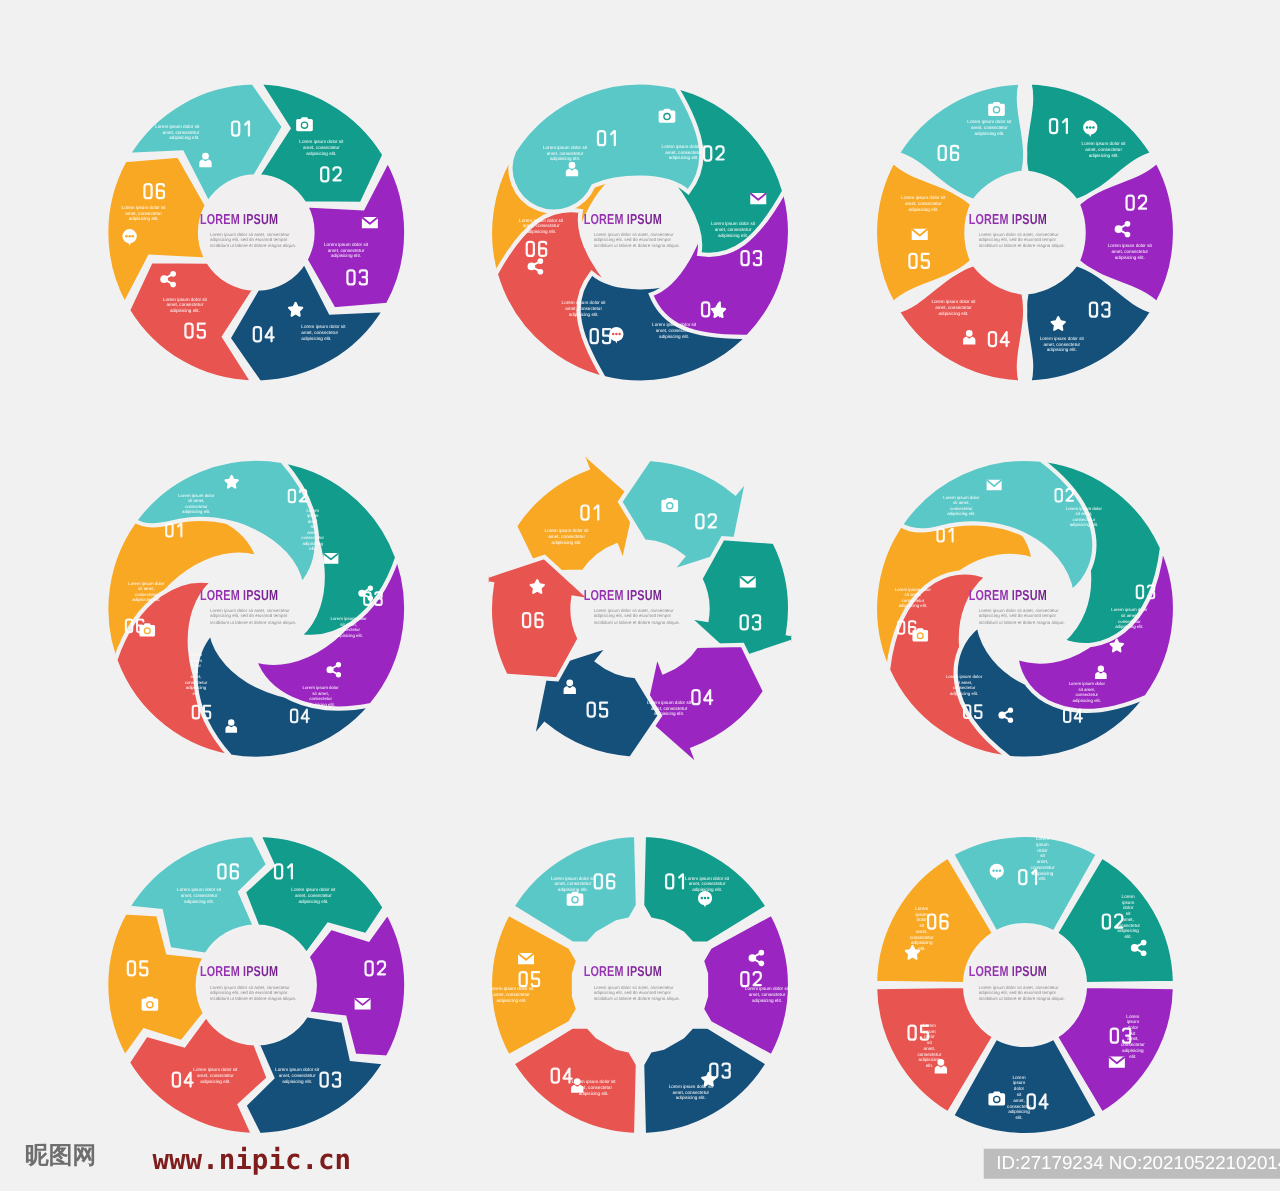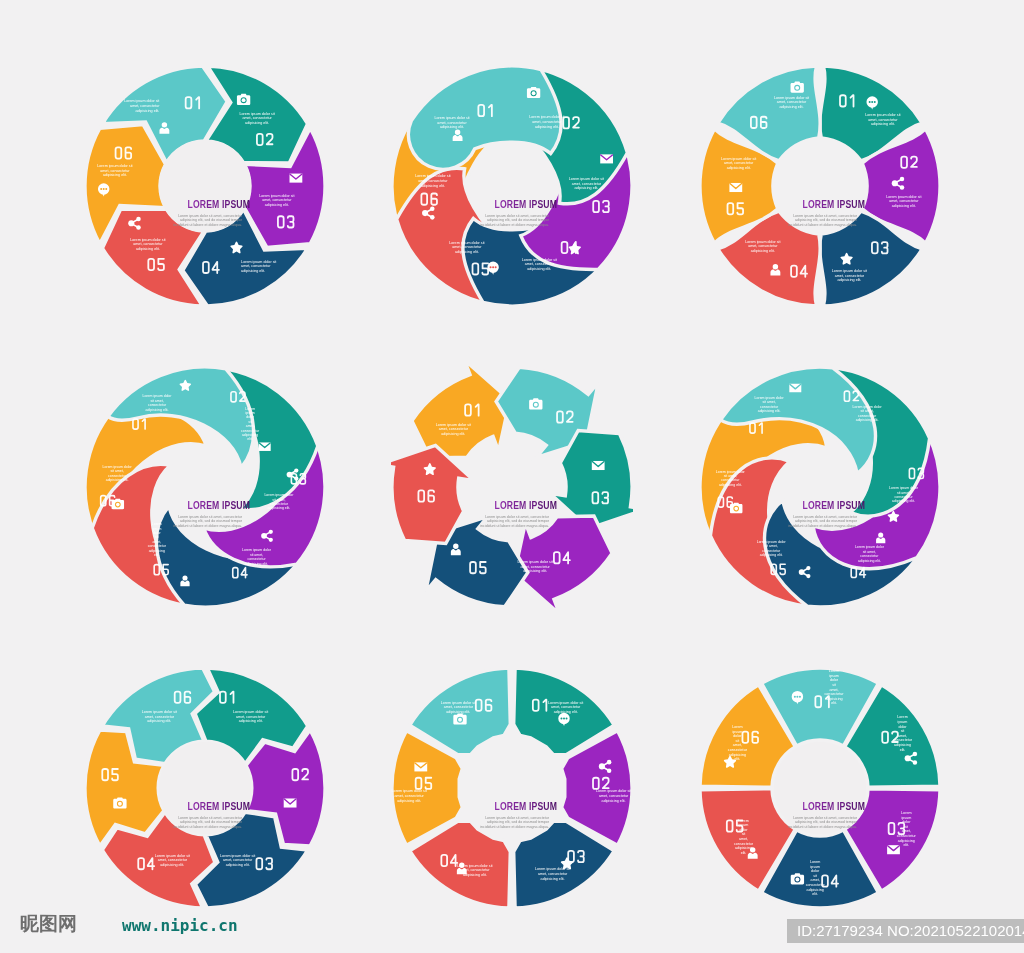--- a/index.html
+++ b/index.html
@@ -1,27 +1,27 @@
 <!DOCTYPE html>
 <html><head>
 <meta charset="utf-8">
 <style>
   html,body{margin:0;padding:0;}
   body{width:1024px;height:953px;background:#f2f1f2;font-family:"Liberation Sans",sans-serif;overflow:hidden;position:relative;}
   #grid{position:absolute;left:0;top:0;width:1024px;height:953px;}
   .cell{position:absolute;}
   .cell svg{display:block;}
   text{font-family:"Liberation Sans",sans-serif;}
-  .ctr{position:absolute;left:50%;top:50%;transform:translate(-50%,-52%);width:120px;text-align:right;pointer-events:none;margin-top:28px;}
+  .ctr{position:absolute;left:50%;top:50%;transform:translate(-50%,-52%);width:120px;text-align:left;pointer-events:none;}
   .ctr-title{white-space:nowrap;font-size:11.5px;font-weight:700;letter-spacing:0.2px;line-height:11px;transform:scaleX(0.75);
     background:linear-gradient(90deg,#9B35BB 0%,#8A2BA4 40%,#6B1C84 72%,#4E1167 100%);
     -webkit-background-clip:text;background-clip:text;color:transparent;}
   .ctr-body{font-size:3.55px;line-height:4.85px;color:#8d8d8d;margin:3.5px auto 0;letter-spacing:0.02px;width:74px;}
   .wm-logo{position:absolute;left:20px;top:911px;font-family:"DejaVu Sans",sans-serif;font-size:19px;font-weight:700;color:#6e6e6e;letter-spacing:0px;}
-  .wm-site{position:absolute;left:122px;top:916px;font-family:"DejaVu Sans Mono",monospace;font-size:16px;font-weight:700;color:#0f766e;}
+  .wm-site{position:absolute;left:122px;top:916px;font-family:"DejaVu Sans Mono",monospace;font-size:22px;font-weight:700;color:#7f1d1d;}
   .wm-id{position:absolute;left:787px;top:919px;background:#bdbdbd;color:#ffffff;font-size:15px;padding:3px 10px 4px 10px;white-space:nowrap;}
 </style>
 </head>
 <body>
 
 <div id="grid">
     <div class="cell" style="left: 84px; top: 65px; width: 242px; height: 242px;">
       <svg width="242" height="242" viewBox="0 0 242 242">
         <path d="M18.4,58.8A120 120 0 0 1 118.5,1.0L143.2,36.5L120.1,76.0A45 45 0 0 0 82.5,97.7L61.6,57.0Z" fill="#5BC8C8" stroke="#f2f1f2" stroke-width="3.4"></path>
         <path d="M123.5,1.0A120 120 0 0 1 223.6,58.8L205.3,98.0L159.5,97.7A45 45 0 0 0 121.9,76.0L146.8,37.5Z" fill="#119C8C" stroke="#f2f1f2" stroke-width="3.4"></path>

